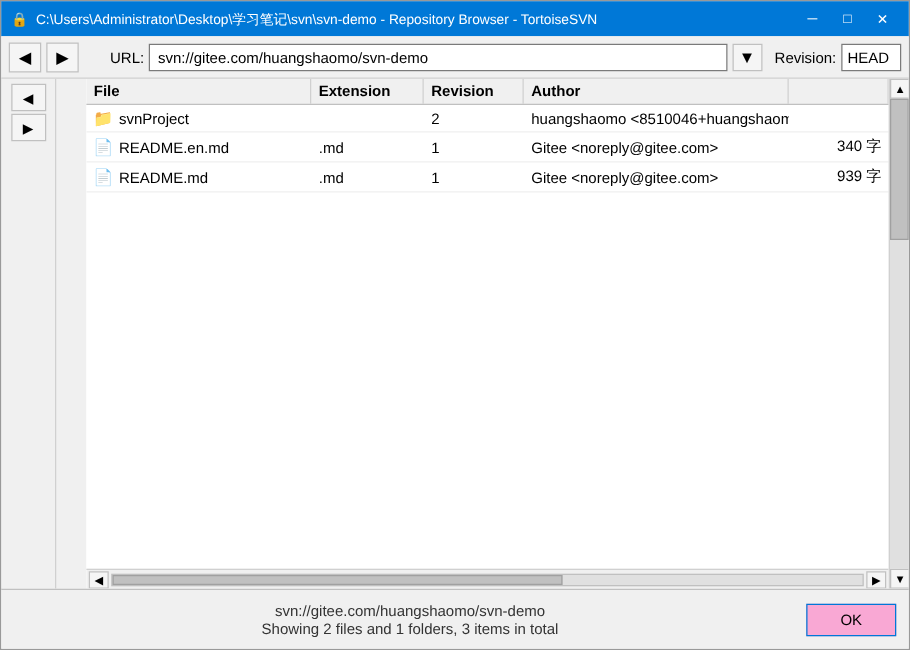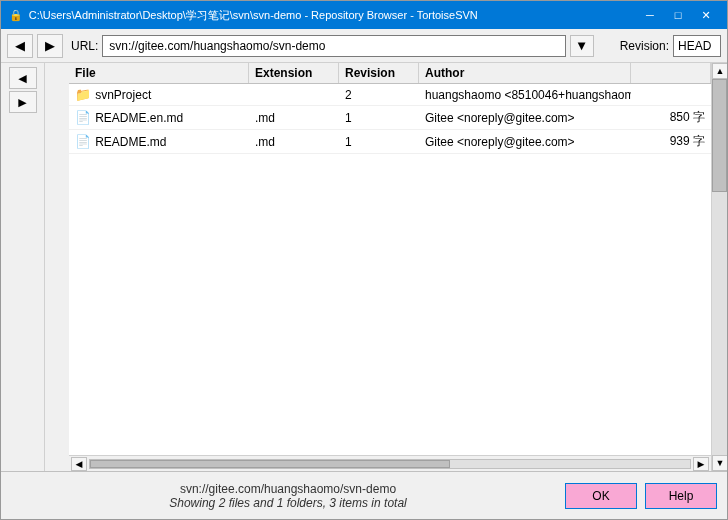--- a/index.html
+++ b/index.html
@@ -68,21 +68,21 @@
       border: 1px solid #c0c0c0;
       background: #f5f5f5;
       cursor: pointer;
       display: flex;
       align-items: center;
       justify-content: center;
       font-size: 13px;
     }
     .url-label {
       font-size: 12px;
-      margin-left: 4px;
+      margin-left: 21px;
     }
     .url-input {
       flex: 1;
       height: 22px;
       border: 1px solid #7a7a7a;
       padding: 2px 6px;
       font-size: 12px;
       background: white;
     }
     .url-browse-btn {
@@ -90,21 +90,21 @@
       height: 22px;
       border: 1px solid #c0c0c0;
       background: #f5f5f5;
       cursor: pointer;
       display: flex;
       align-items: center;
       justify-content: center;
     }
     .revision-label {
       font-size: 12px;
-      margin-left: 22px;
+      margin-left: 6px;
     }
     .revision-input {
       width: 48px;
       height: 22px;
       border: 1px solid #7a7a7a;
       padding: 2px 4px;
       font-size: 12px;
       background: white;
     }
 
@@ -255,21 +255,21 @@
       flex-shrink: 0;
       height: 48px;
     }
     .status-text {
       text-align: center;
       flex: 1;
       font-size: 12px;
       color: #333;
     }
     .status-line1 { font-size: 12px; }
-    .status-line2 { font-size: 12px; font-style: italic; }
+    .status-line2 { font-size: 12px; }
     .status-buttons {
       display: flex;
       gap: 8px;
     }
     .status-action-btn {
       width: 72px;
       height: 26px;
       border: 1px solid #0078d7;
       background: #f9a8d4;
       cursor: pointer;
@@ -383,21 +383,21 @@
           </div>
 
           <div class="table-row">
             <div class="table-cell">
               <span class="file-icon file-text-icon">📄</span>
               <span>README.en.md</span>
             </div>
             <div class="table-cell">.md</div>
             <div class="table-cell">1</div>
             <div class="table-cell">Gitee &lt;noreply@gitee.com&gt;</div>
-            <div class="table-cell table-cell-right">850 字</div>
+            <div class="table-cell table-cell-right">340 字</div>
           </div>
 
           <div class="table-row">
             <div class="table-cell">
               <span class="file-icon file-text-icon">📄</span>
               <span>README.md</span>
             </div>
             <div class="table-cell">.md</div>
             <div class="table-cell">1</div>
             <div class="table-cell">Gitee &lt;noreply@gitee.com&gt;</div>
@@ -425,16 +425,15 @@
     </div>
   </div>
 
   <div class="status-bar">
     <div class="status-text">
       <div class="status-line1">svn://gitee.com/huangshaomo/svn-demo</div>
       <div class="status-line2">Showing 2 files and 1 folders, 3 items in total</div>
     </div>
     <div class="status-buttons">
       <button class="status-action-btn">OK</button>
-      <button class="status-action-btn">Help</button>
     </div>
   </div>
 </div>
 
 </body></html>

